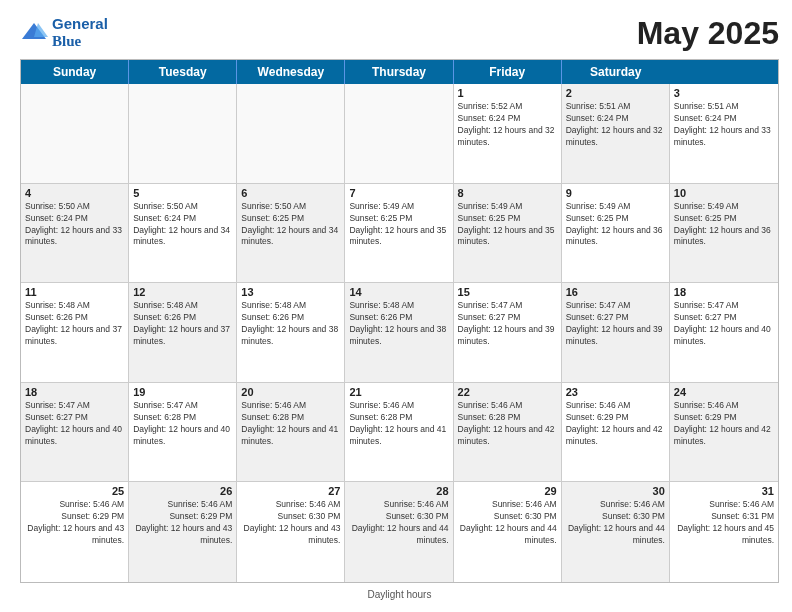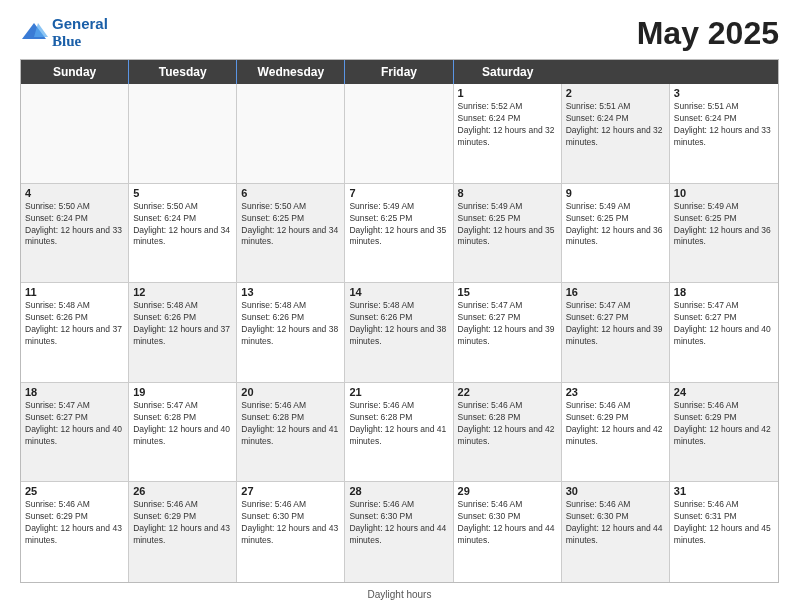--- a/index.html
+++ b/index.html
@@ -48,42 +48,42 @@
     }
     .calendar {
       flex: 1;
       display: flex;
       flex-direction: column;
       border: 1px solid #bbb;
     }
     .cal-header-row {
       display: grid;
       grid-template-columns: repeat(7, 1fr);
-      background: #404040;
+      background: #0369a1;
     }
     .cal-header-cell {
       color: #fff;
       font-weight: bold;
       font-size: 12px;
       text-align: center;
       padding: 5px 2px;
       border-right: 1px solid #5a95e5;
     }
     .cal-header-cell:last-child { border-right: none; }
     .cal-body {
       flex: 1;
       display: grid;
       grid-template-rows: repeat(5, 1fr);
     }
     .cal-row {
       display: grid;
       grid-template-columns: repeat(7, 1fr);
       border-bottom: 1px solid #ccc;
     }
-    .cal-row:last-child { border-bottom: none; }
+    .cal-row:last-child { border-bottom: none; text-align: right; }
     .cal-cell {
       border-right: 1px solid #ccc;
       padding: 3px 4px;
       font-size: 9px;
       color: #333;
       background: #fff;
       min-height: 0;
       overflow: hidden;
     }
     .cal-cell:last-child { border-right: none; }
@@ -125,20 +125,21 @@
     <div class="title-block">
       <div class="month-title">May 2025</div>
     </div>
   </div>
 
   <div class="calendar">
     <div class="cal-header-row" id="cal-header">
         <div class="cal-header-cell">Sunday</div>
         <div class="cal-header-cell">Tuesday</div>
         <div class="cal-header-cell">Wednesday</div>
+        <div class="cal-header-cell">Thursday</div>
         <div class="cal-header-cell">Friday</div>
         <div class="cal-header-cell">Saturday</div>
       </div>
     <div class="cal-body" id="cal-body">
         <div class="cal-row">
           <div class="cal-cell empty"></div>
           <div class="cal-cell empty"></div>
           <div class="cal-cell empty"></div>
           <div class="cal-cell empty"></div>
           <div class="cal-cell">

